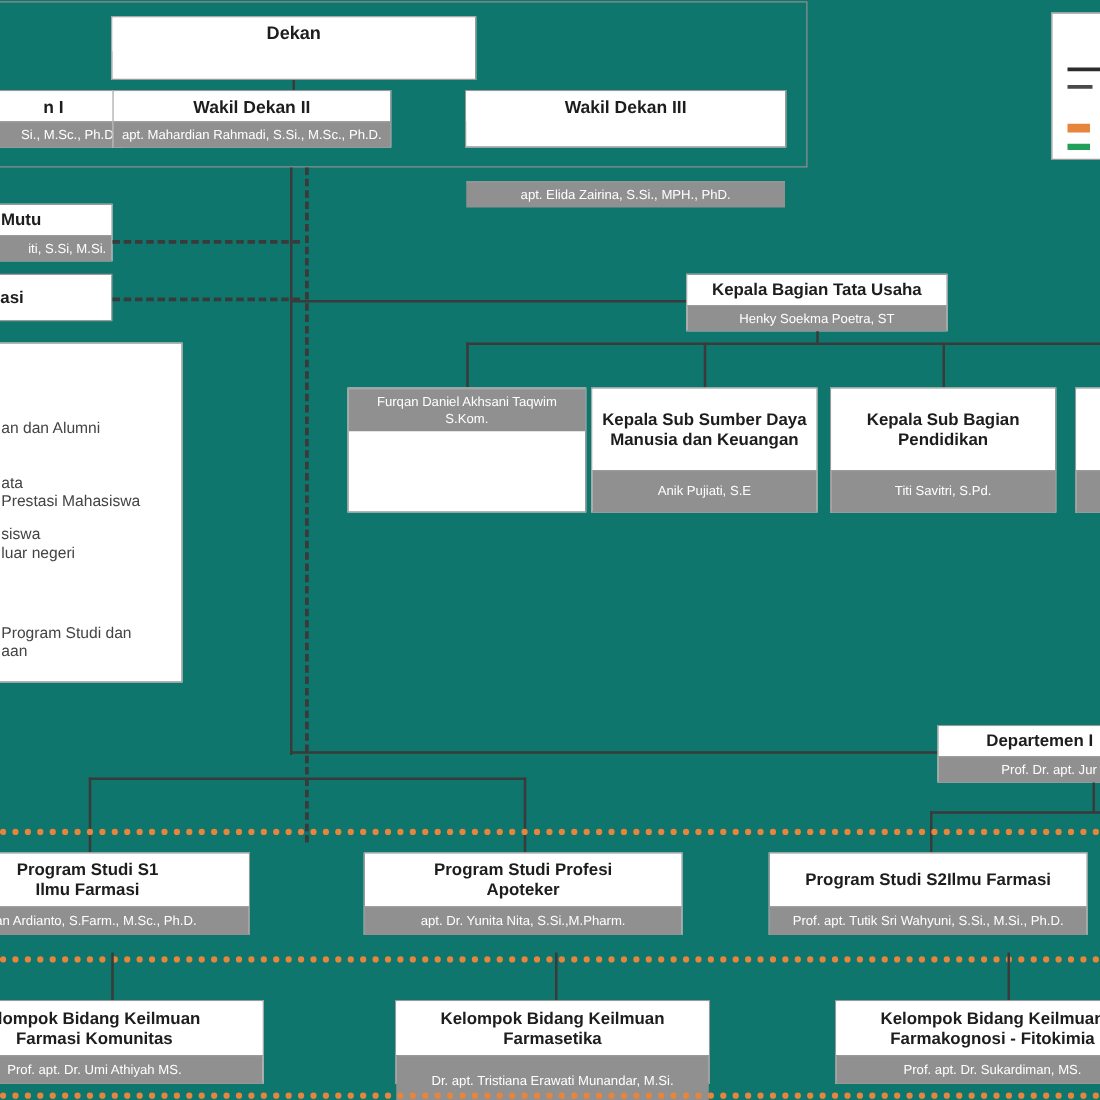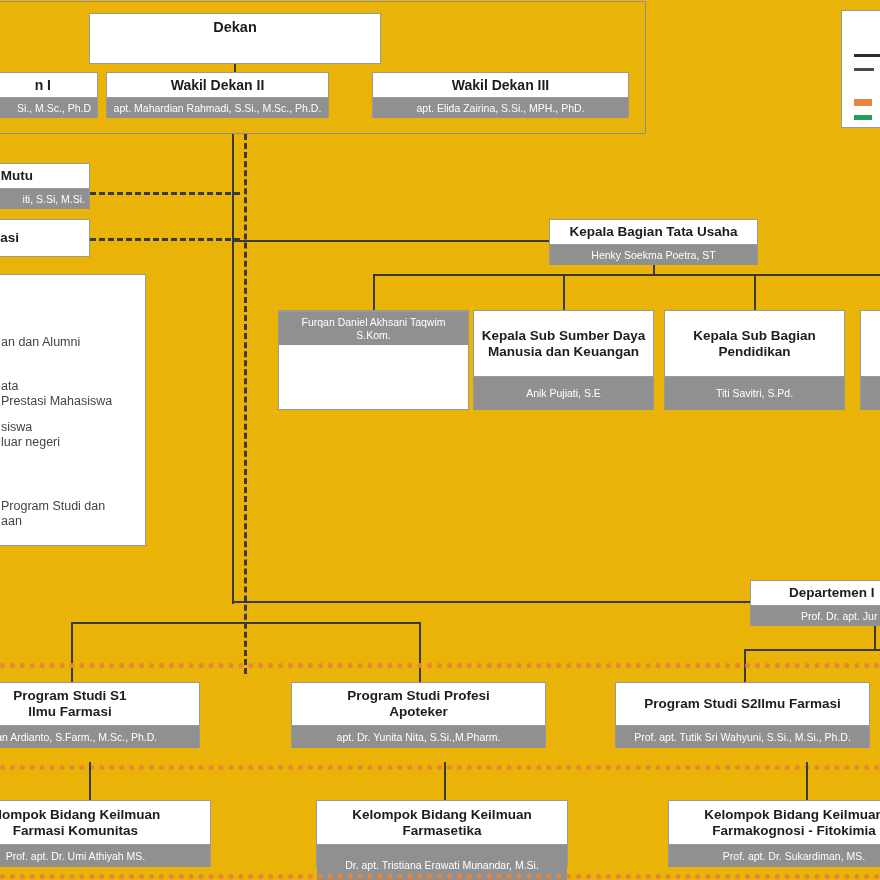--- a/index.html
+++ b/index.html
@@ -1,18 +1,18 @@
 <!DOCTYPE html>
 <html><head>
 <meta charset="utf-8">
 <style>
   html,body{margin:0;padding:0;background:#ffffff;}
   body{width:880px;height:880px;overflow:hidden;
        font-family:"Liberation Sans","DejaVu Sans",sans-serif;}
-  #stage{position:relative;width:880px;height:880px;background:#eab308;}
+  #stage{position:relative;width:880px;height:880px;background:#0f766e;}
 
   
   .node{position:absolute;box-sizing:border-box;border:1px solid #9a9a9a;background:#fff;}
   .node .ttl{display:flex;align-items:center;justify-content:center;text-align:center;
              font-weight:bold;color:#1d1d1d;line-height:1.15;box-sizing:border-box;
              padding:2px 4px;background:#fff;}
   .node .nm{display:flex;align-items:center;justify-content:center;text-align:center;
             background:#909090;color:#ffffff;line-height:1.15;box-sizing:border-box;
             padding:2px 4px;border-top:1px solid #9a9a9a;}
 
@@ -52,28 +52,28 @@
     <div class="ttl" style="height:27px;font-size:14.5px;">Dekan</div>
   </div>
 
   <div class="ln lnv" style="left:234px;top:64px;width:2px;height:8px;"></div>
 
   <div class="node" style="left:-60px;top:72px;width:158px;height:46px;">
     <div class="ttl" style="height:24px;font-size:14px;justify-content:flex-end;padding-right:46px;">n I</div>
     <div class="nm" style="height:21px;font-size:10.5px;justify-content:flex-end;padding-right:6px;">Si., M.Sc., Ph.D</div>
   </div>
 
-  <div class="node" style="left:106px;top:72px;width:223px;height:46px;">
+  <div class="node" style="left:90px;top:72px;width:223px;height:46px;">
     <div class="ttl" style="height:24px;font-size:14px;">Wakil Dekan II</div>
     <div class="nm" style="height:21px;font-size:10.5px;">apt. Mahardian Rahmadi, S.Si., M.Sc., Ph.D.</div>
   </div>
 
   <div class="node" style="left:372px;top:72px;width:257px;height:46px;">
     <div class="ttl" style="height:24px;font-size:14px;">Wakil Dekan III</div>
-    <div class="nm" style="height:21px;font-size:10.5px;">apt. Elida Zairina, S.Si., MPH., PhD.</div>
+    <div class="nm" style="height:21px;font-size:10.5px;margin-top:48px;">apt. Elida Zairina, S.Si., MPH., PhD.</div>
   </div>
 
   <div class="ln lnv" style="left:232px;top:134px;width:2px;height:470px;"></div>
 
   <div class="dashv" style="left:244px;top:134px;height:540px;"></div>
 
   <div class="node" style="left:-60px;top:163px;width:150px;height:46px;">
     <div class="ttl" style="height:24px;font-size:13.5px;justify-content:flex-end;padding-right:56px;">n Mutu</div>
     <div class="nm" style="height:21px;font-size:10.5px;justify-content:flex-end;padding-right:4px;">iti, S.Si, M.Si.</div>
   </div>

